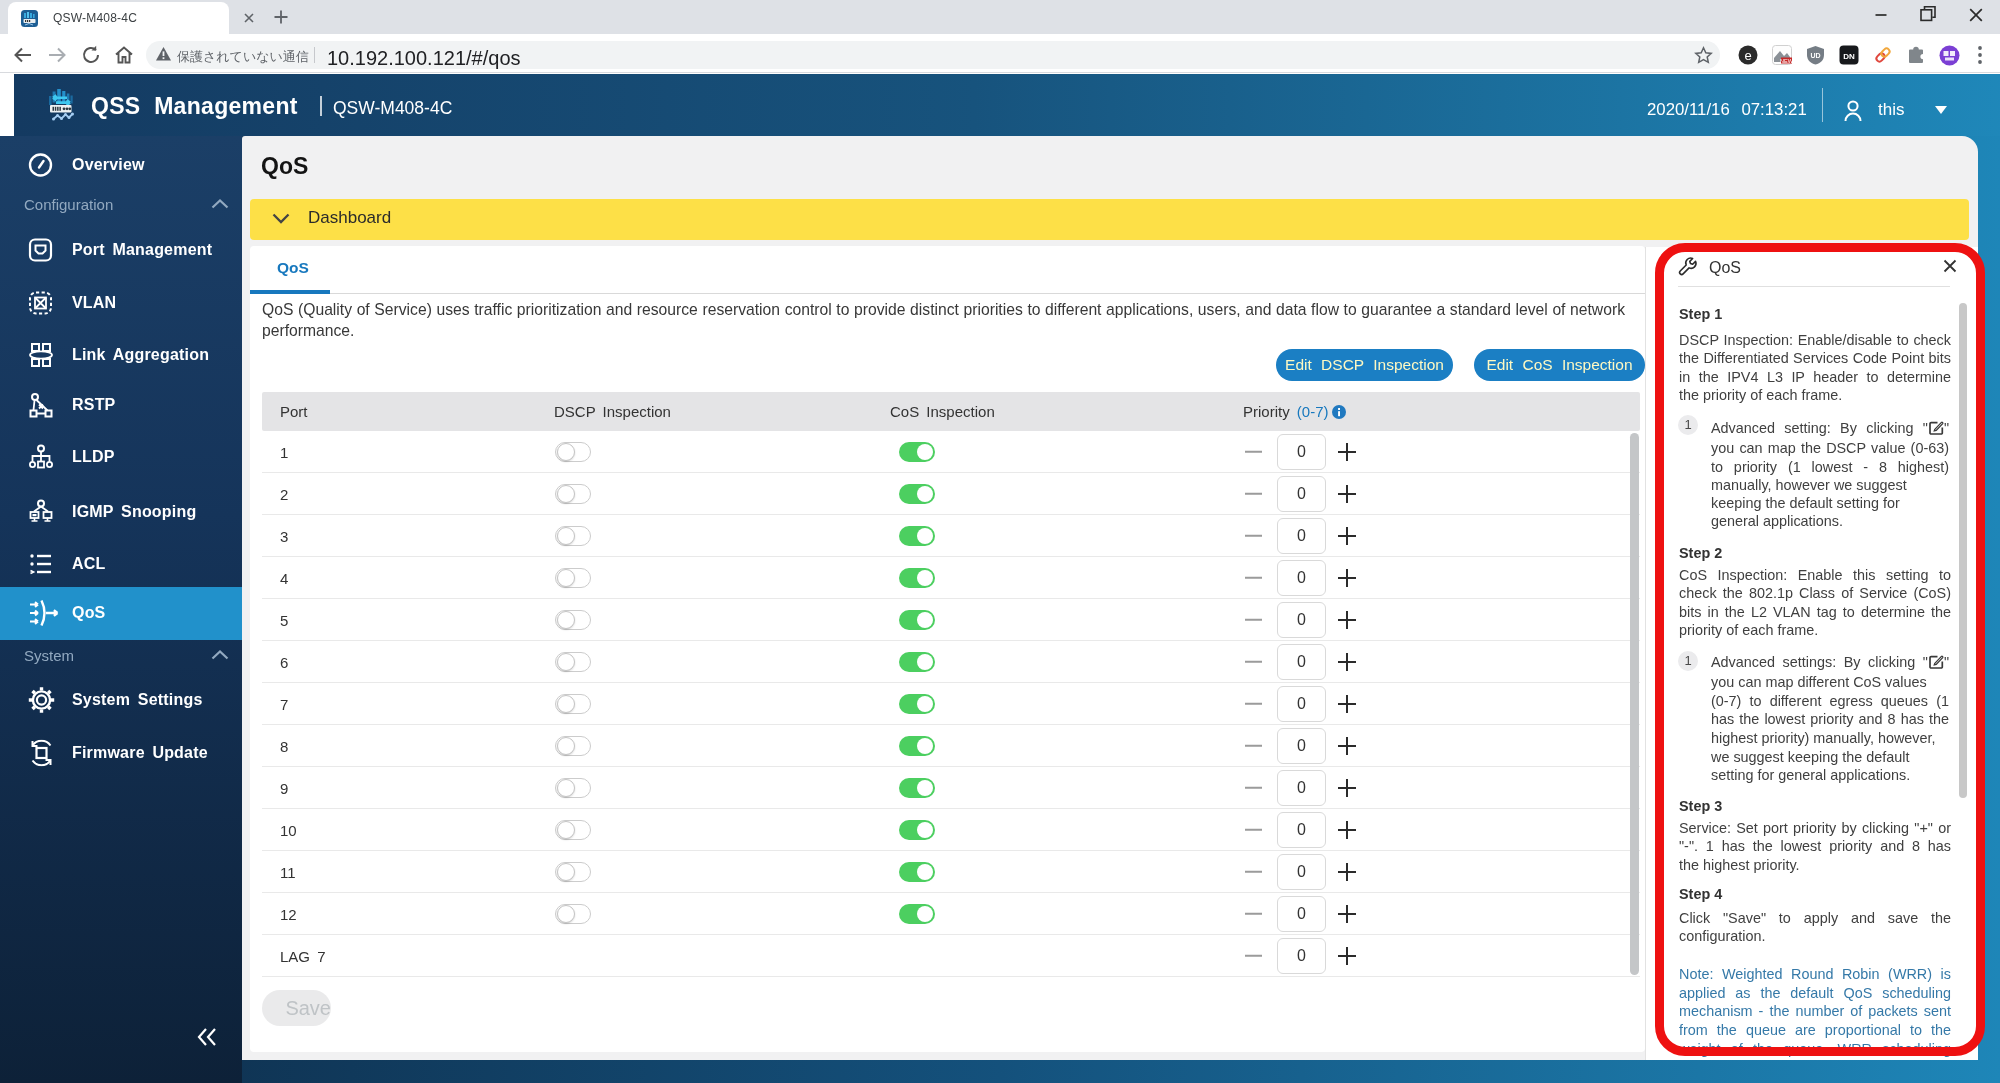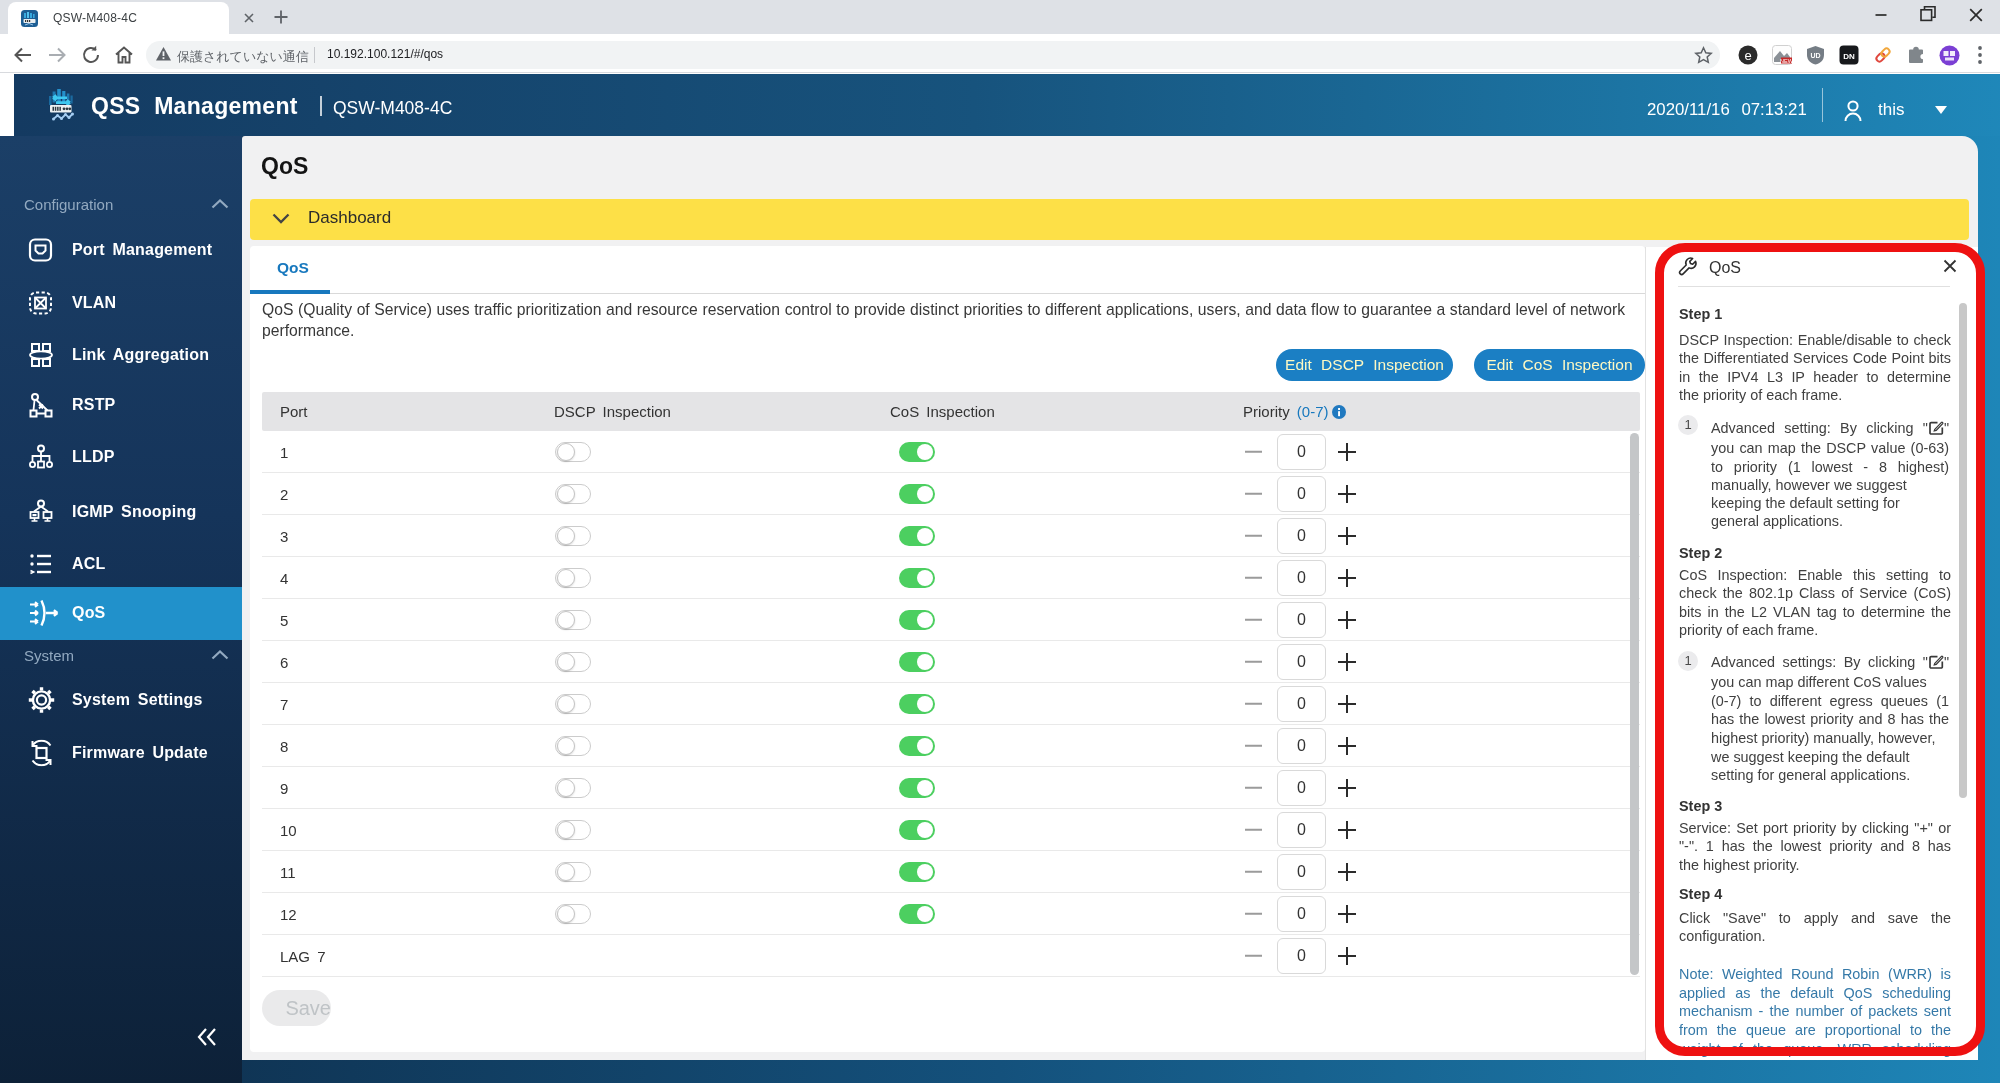--- a/index.html
+++ b/index.html
@@ -10,21 +10,21 @@
 
 #tabstrip { position:absolute; left:0; top:0; width:2000px; height:34px; background:#dee1e6; }
 #tab { position:absolute; left:8px; top:2px; width:221px; height:32px; background:#fff; border-radius:8px 8px 0 0; }
 #tabtitle { position:absolute; left:45px; top:9px; font-size:12px; color:#3c4043; letter-spacing:0.2px; }
 #tabx { position:absolute; left:232px; top:7px; width:18px; height:18px; }
 #newtab { position:absolute; left:268px; top:4px; width:26px; height:26px; }
 .winctl { position:absolute; top:0; width:46px; height:32px; }
 #toolbar { position:absolute; left:0; top:34px; width:2000px; height:39px; background:#fff; border-bottom:1px solid #d8dade; }
 #omnibox { position:absolute; left:146px; top:7px; width:1574px; height:28px; border-radius:14px; background:#f1f3f4; }
 #secttext { position:absolute; left:177px; top:14px; font-size:13px; color:#5f6368; }
-#urltext { position:absolute; left:327px; top:13px; font-size:12px; color:#202124; }
+#urltext { position:absolute; left:327px; top:13px; font-size:20px; color:#202124; }
 #omnisep { position:absolute; left:314px; top:13px; width:1px; height:16px; background:#c6c8cc; }
 
 
 #apphdr { position:absolute; left:0; top:74px; width:2000px; height:62px;
   background:linear-gradient(90deg,#143a61 0%, #17537d 48%, #1f88ba 100%);margin-left:14px; }
 #hdrtitle { position:absolute; left:77px; top:19px; font-size:23px; font-weight:bold; color:#fff; word-spacing:7px; letter-spacing:0.3px;}
 #hdrsep { position:absolute; left:306px; top:22px; width:2px; height:20px; background:rgba(255,255,255,0.75); }
 #hdrmodel { position:absolute; left:319px; top:24px; font-size:17.5px; color:#fff; }
 #hdrdate { position:absolute; left:1633px; top:26px; font-size:16.8px; color:#fff; word-spacing:7px;}
 #hdrsep2 { position:absolute; left:1808px; top:14px; width:1px; height:34px; background:rgba(255,255,255,0.55); }
@@ -235,20 +235,27 @@
   <svg class="abs" style="left:1985px;top:16px" width="8" height="30" viewBox="0 0 8 30">
       <circle cx="4" cy="5" r="2.6" fill="#fff"></circle>
       <circle cx="4" cy="15" r="2.6" fill="#fff"></circle>
       <circle cx="4" cy="25" r="2.6" fill="#fff"></circle>
     </svg>
 </div>
 
 <div id="appbg"></div>
 <div id="sidebar">
   <div id="qoshl"></div>
+  <div class="sbitem" style="top:3px">
+    <svg class="sbicon" width="25" height="25" viewBox="0 0 25 25">
+        <circle cx="12.5" cy="12.5" r="10.5" fill="none" stroke="#fff" stroke-width="2.4"></circle>
+        <path d="M15.5 8.5 L11 15" stroke="#fff" stroke-width="2.4" stroke-linecap="round"></path>
+      </svg>
+    <span class="sblabel">Overview</span>
+  </div>
   <div class="sbgroup" style="top:60px">Configuration</div>
   <svg class="sbcaret" style="top:63px" width="18" height="10" viewBox="0 0 18 10">
       <path d="M1.5 8.5 L9 1.5 L16.5 8.5" fill="none" stroke="#92a9c0" stroke-width="2.2"></path>
     </svg>
   <div class="sbitem" style="top:88px">
     <svg class="sbicon" width="25" height="25" viewBox="0 0 25 25">
         <rect x="2" y="2" width="21" height="21" rx="5" fill="none" stroke="#fff" stroke-width="2.2"></rect>
         <path d="M7.5 8 H17.5 V13 L14.5 16 H10.5 L7.5 13 Z" fill="none" stroke="#fff" stroke-width="2"></path>
       </svg>
     <span class="sblabel">Port Management</span>

